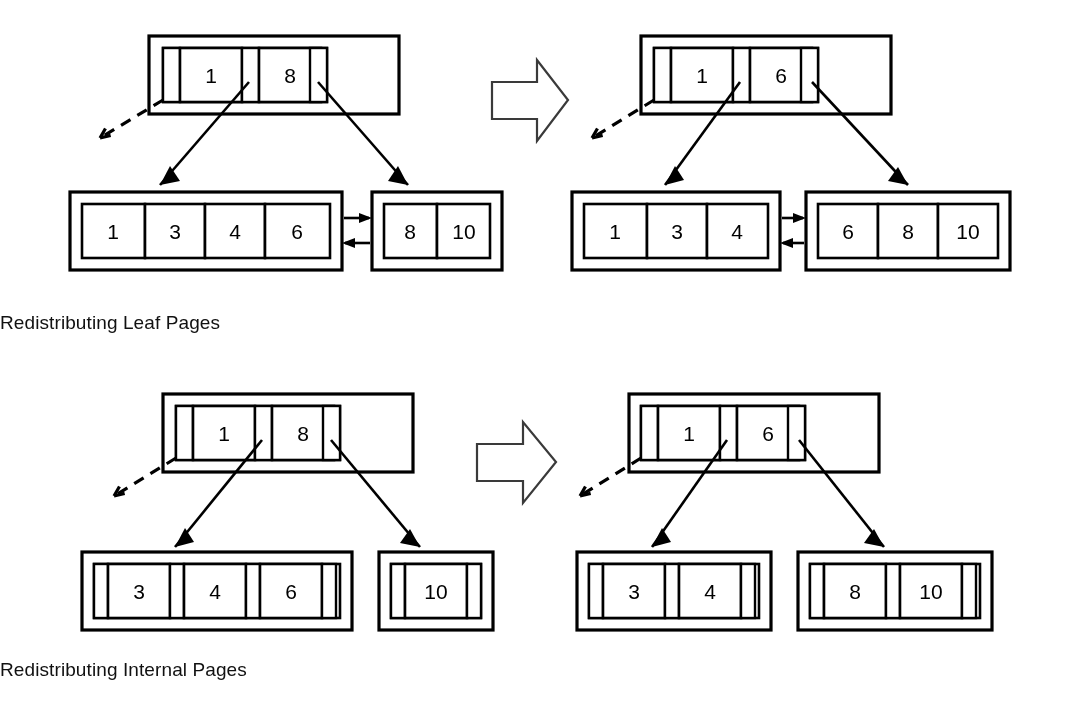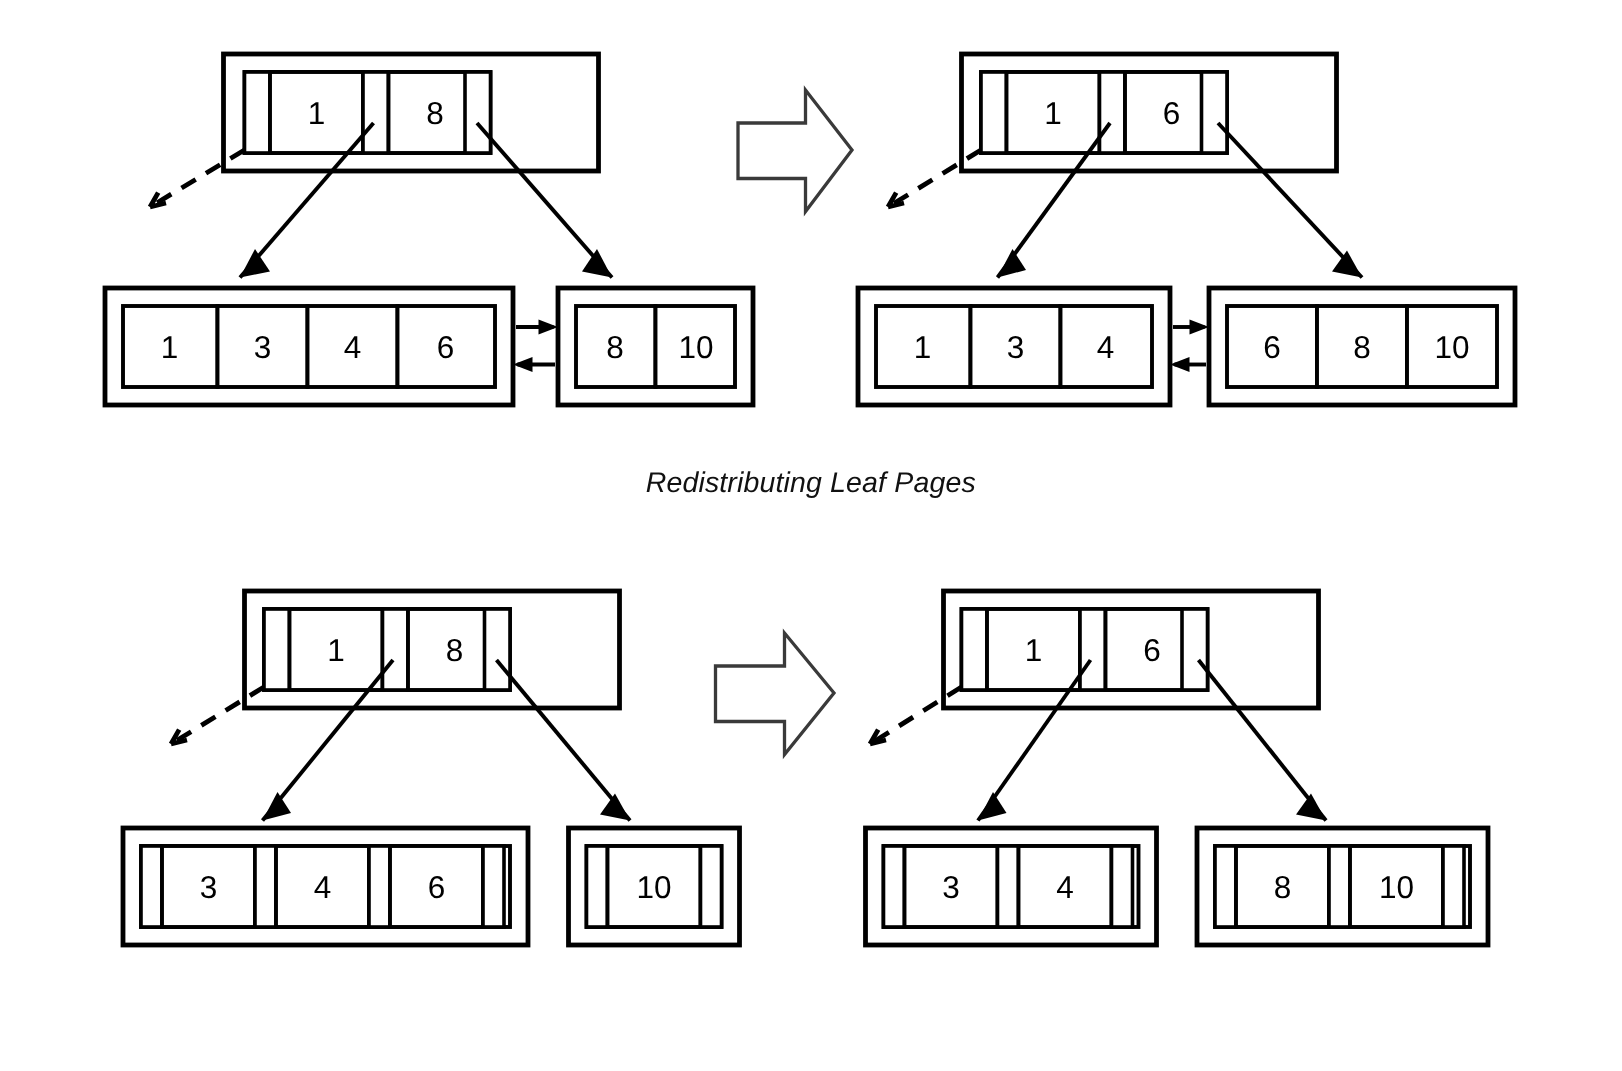--- a/index.html
+++ b/index.html
@@ -10,23 +10,23 @@
   .node-outer{fill:#ffffff;stroke:#000000;stroke-width:3.2;}
   .node-inner{fill:#ffffff;stroke:#000000;stroke-width:2.6;}
   .cell{fill:#ffffff;stroke:#000000;stroke-width:2.6;}
   .ptr{fill:#ffffff;stroke:#000000;stroke-width:2.4;}
   .keytext{font-family:"Liberation Sans","DejaVu Sans",sans-serif;
            font-size:21px;fill:#000000;text-anchor:middle;dominant-baseline:middle;}
   .edge{stroke:#000000;stroke-width:2.6;fill:none;}
   .edge-dashed{stroke:#000000;stroke-width:3.2;fill:none;stroke-dasharray:11 8;}
   .sib{stroke:#000000;stroke-width:2.6;fill:none;}
   .bigarrow{fill:#ffffff;stroke:#3a3a3a;stroke-width:2.2;stroke-linejoin:miter;}
-  .caption{position:absolute;text-align:center;width:100%;
+  .caption{position:absolute;text-align:left;width:100%;
            font-family:"Liberation Sans","DejaVu Sans",sans-serif;
-           font-size:19px;color:#111111;letter-spacing:0.1px;font-style:italic;}
+           font-size:19px;color:#111111;letter-spacing:0.1px;}
   #cap-top{top:312px;}
   #cap-bottom{top:659px;}
 </style>
 </head>
 <body>
 
 <div id="stage">
 
   <svg class="board" viewBox="0 0 1081 714">
 
@@ -241,14 +241,15 @@
       <rect class="ptr" x="886" y="564" width="14" height="54"></rect>
       <rect class="cell" x="900" y="564" width="62" height="54"></rect>
       <rect class="ptr" x="962" y="564" width="14" height="54"></rect>
       <text class="keytext" x="855" y="593">8</text>
       <text class="keytext" x="931" y="593">10</text>
     </g>
 
   </svg>
 
   <div class="caption" id="cap-top">Redistributing Leaf Pages</div>
+  <div class="caption" id="cap-bottom">Redistributing Internal Pages</div>
 
 </div>
 
 </body></html>

